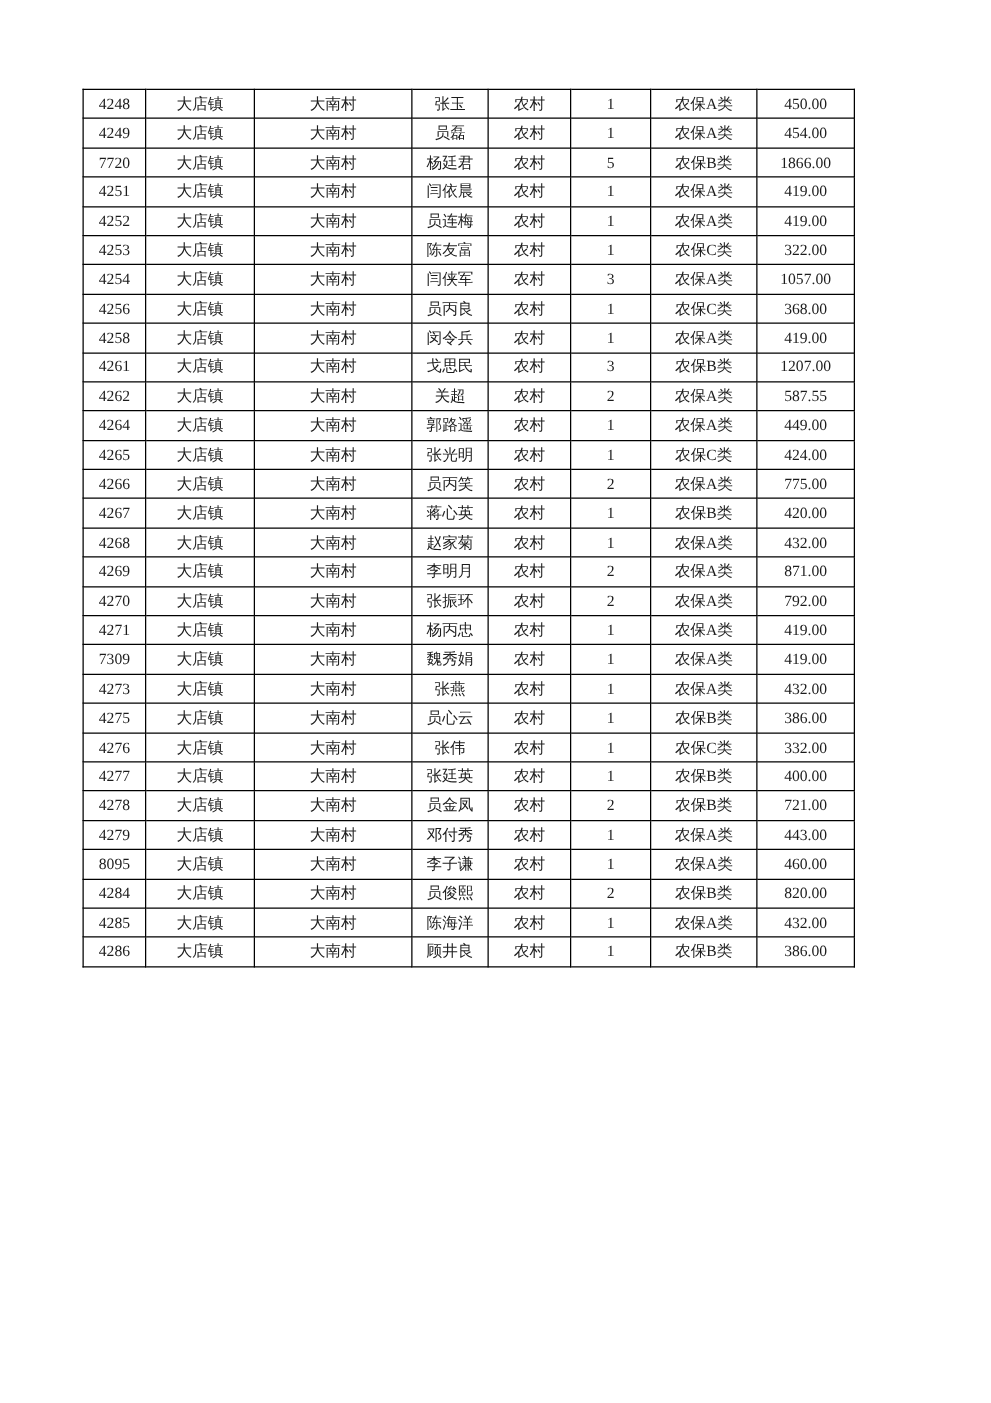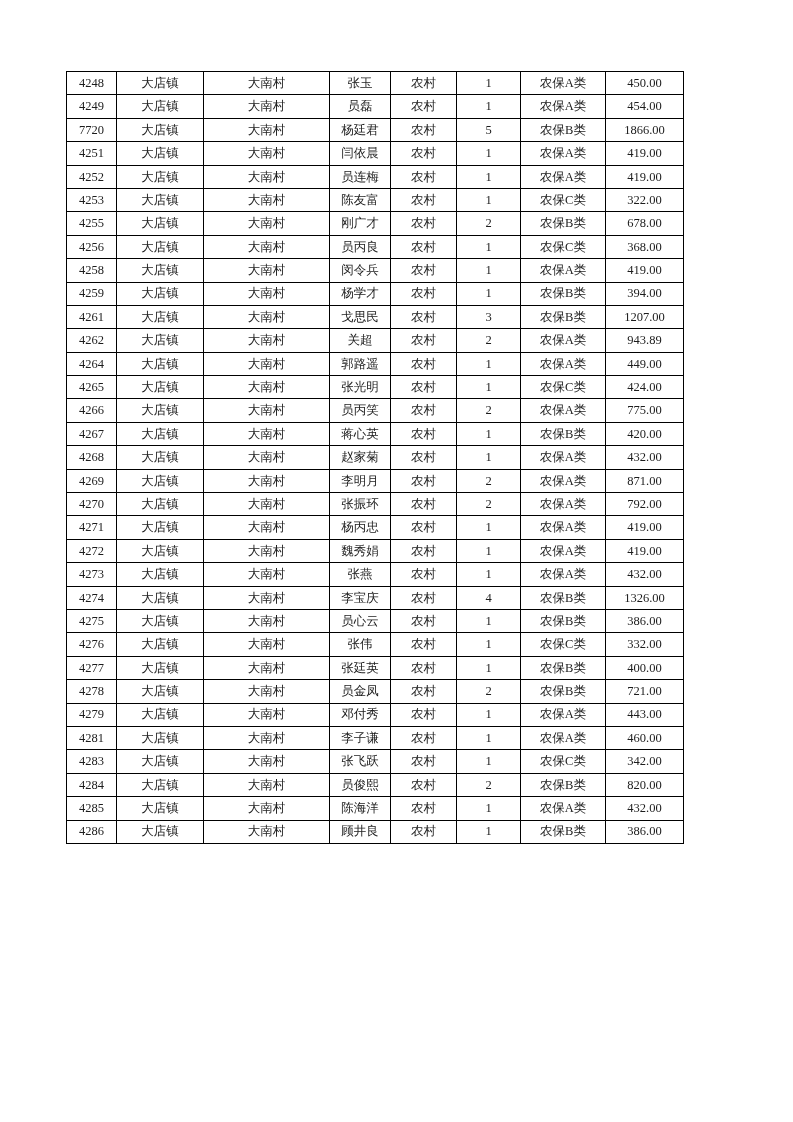--- a/index.html
+++ b/index.html
@@ -115,28 +115,28 @@
           <td>4253</td>
           <td>大店镇</td>
           <td>大南村</td>
           <td>陈友富</td>
           <td>农村</td>
           <td>1</td>
           <td>农保C类</td>
           <td>322.00</td>
         </tr>
         <tr>
-          <td>4255</td>
-          <td>大店镇</td>
-          <td>大南村</td>
-          <td>刚广才</td>
-          <td>农村</td>
-          <td>2</td>
-          <td>农保B类</td>
-          <td>678.00</td>
+          <td>4254</td>
+          <td>大店镇</td>
+          <td>大南村</td>
+          <td>闫侠军</td>
+          <td>农村</td>
+          <td>3</td>
+          <td>农保A类</td>
+          <td>1057.00</td>
         </tr>
         <tr>
           <td>4256</td>
           <td>大店镇</td>
           <td>大南村</td>
           <td>员丙良</td>
           <td>农村</td>
           <td>1</td>
           <td>农保C类</td>
           <td>368.00</td>
@@ -145,48 +145,38 @@
           <td>4258</td>
           <td>大店镇</td>
           <td>大南村</td>
           <td>闵令兵</td>
           <td>农村</td>
           <td>1</td>
           <td>农保A类</td>
           <td>419.00</td>
         </tr>
         <tr>
-          <td>4259</td>
-          <td>大店镇</td>
-          <td>大南村</td>
-          <td>杨学才</td>
-          <td>农村</td>
-          <td>1</td>
-          <td>农保B类</td>
-          <td>394.00</td>
-        </tr>
-        <tr>
           <td>4261</td>
           <td>大店镇</td>
           <td>大南村</td>
           <td>戈思民</td>
           <td>农村</td>
           <td>3</td>
           <td>农保B类</td>
           <td>1207.00</td>
         </tr>
         <tr>
           <td>4262</td>
           <td>大店镇</td>
           <td>大南村</td>
           <td>关超</td>
           <td>农村</td>
           <td>2</td>
           <td>农保A类</td>
-          <td>943.89</td>
+          <td>587.55</td>
         </tr>
         <tr>
           <td>4264</td>
           <td>大店镇</td>
           <td>大南村</td>
           <td>郭路遥</td>
           <td>农村</td>
           <td>1</td>
           <td>农保A类</td>
           <td>449.00</td>
@@ -255,48 +245,38 @@
           <td>4271</td>
           <td>大店镇</td>
           <td>大南村</td>
           <td>杨丙忠</td>
           <td>农村</td>
           <td>1</td>
           <td>农保A类</td>
           <td>419.00</td>
         </tr>
         <tr>
-          <td>4272</td>
+          <td>7309</td>
           <td>大店镇</td>
           <td>大南村</td>
           <td>魏秀娟</td>
           <td>农村</td>
           <td>1</td>
           <td>农保A类</td>
           <td>419.00</td>
         </tr>
         <tr>
           <td>4273</td>
           <td>大店镇</td>
           <td>大南村</td>
           <td>张燕</td>
           <td>农村</td>
           <td>1</td>
           <td>农保A类</td>
           <td>432.00</td>
-        </tr>
-        <tr>
-          <td>4274</td>
-          <td>大店镇</td>
-          <td>大南村</td>
-          <td>李宝庆</td>
-          <td>农村</td>
-          <td>4</td>
-          <td>农保B类</td>
-          <td>1326.00</td>
         </tr>
         <tr>
           <td>4275</td>
           <td>大店镇</td>
           <td>大南村</td>
           <td>员心云</td>
           <td>农村</td>
           <td>1</td>
           <td>农保B类</td>
           <td>386.00</td>
@@ -335,38 +315,28 @@
           <td>4279</td>
           <td>大店镇</td>
           <td>大南村</td>
           <td>邓付秀</td>
           <td>农村</td>
           <td>1</td>
           <td>农保A类</td>
           <td>443.00</td>
         </tr>
         <tr>
-          <td>4281</td>
+          <td>8095</td>
           <td>大店镇</td>
           <td>大南村</td>
           <td>李子谦</td>
           <td>农村</td>
           <td>1</td>
           <td>农保A类</td>
           <td>460.00</td>
-        </tr>
-        <tr>
-          <td>4283</td>
-          <td>大店镇</td>
-          <td>大南村</td>
-          <td>张飞跃</td>
-          <td>农村</td>
-          <td>1</td>
-          <td>农保C类</td>
-          <td>342.00</td>
         </tr>
         <tr>
           <td>4284</td>
           <td>大店镇</td>
           <td>大南村</td>
           <td>员俊熙</td>
           <td>农村</td>
           <td>2</td>
           <td>农保B类</td>
           <td>820.00</td>

